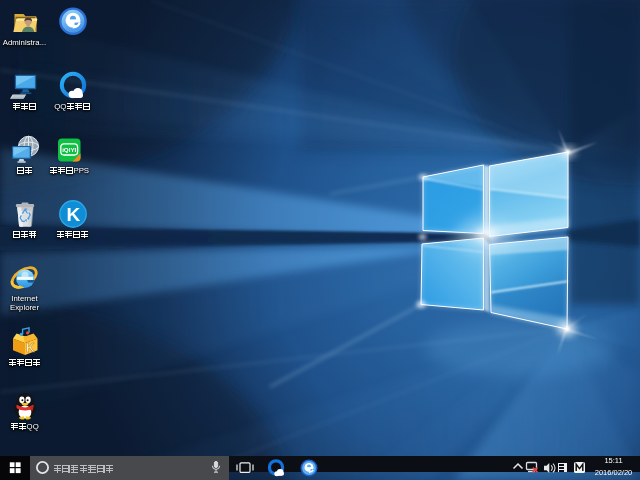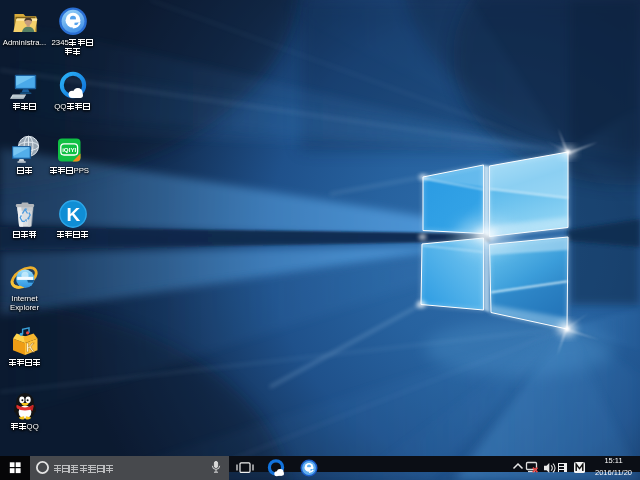--- a/index.html
+++ b/index.html
@@ -204,21 +204,20 @@
           </linearGradient>
         </defs>
  <circle cx="16" cy="15.2" r="13.8" fill="#2a6fd4"></circle>
  <circle cx="16" cy="15.2" r="11.4" fill="url(#g2345)"></circle>
  <circle cx="16" cy="14.2" r="7.4" fill="#fff"></circle>
  <circle cx="16" cy="12.7" r="3" fill="#55a2ec"></circle>
  <rect x="8.9" y="13.4" width="14.2" height="3.4" fill="#fff"></rect>
  <polygon points="17.5,16.8 23.4,16.3 22.8,19.3 17.5,18.9" fill="#55a2ec"></polygon>
  <path d="M15.8,21.4 a7.3,7.3 0 0 0 7,-5" stroke="#fff" stroke-width="2" fill="none"></path>
 </svg>
-<div class="lbl">2345<span class="cj"></span><span class="cj c"></span><span class="cj b"></span><br><span class="cj c"></span><span class="cj"></span></div>
 </div>
 
 <div class="ic" style="left:-15.5px;top:70px">
 <svg class="art" width="32" height="32" viewBox="0 0 32 32">
  <rect x="5.8" y="4.8" width="21.4" height="14.4" rx="1" fill="#1b5f9d"></rect>
  <rect x="7.1" y="6.1" width="18.8" height="11.8" fill="#4aa9e9"></rect>
  <path d="M7.1,6.1 h18.8 l-18.8,9.6 z" fill="#70c3f2"></path>
  <path d="M14,19.2 h5.2 l1.5,3.2 h-8.2 z" fill="#1b5f9d"></path>
  <rect x="11" y="22.4" width="11.5" height="1.6" fill="#16507f" rx=".8"></rect>
  <path d="M3.6,24.6 h13.6 l-2.6,4.2 h-13.6 z" fill="#d6dde2"></path>
@@ -419,15 +418,15 @@
   <polygon points="3,9.7 5.5,9.7 8.3,6.9 8.3,17.1 5.5,14.3 3,14.3" fill="#e8e8e8"></polygon>
   <path d="M10,9.4 a3.2,3.2 0 0 1 0,5.2 M11.9,7.6 a5.6,5.6 0 0 1 0,8.8" stroke="#e8e8e8" stroke-width="1.1" fill="none"></path>
  </svg>
  <div style="position:absolute;left:557px;top:6.5px;line-height:0"><span class="cj b" style="width:9.5px;height:9px;color:#f0f0f0"></span></div>
  <svg width="14" height="24" style="position:absolute;left:573px;top:0">
   <rect x="1" y="6" width="11" height="11" rx="1.6" fill="#f4f4f4"></rect>
   <path d="M3.2,15 V8.2 L6.5,12.6 L9.8,8.2 V15" stroke="#111" stroke-width="1.5" fill="none"></path>
  </svg>
  <div id="clock">
       <div style="position:absolute;top:0.5px;left:0;width:48px">15:11</div>
-      <div style="position:absolute;top:13px;left:0;width:48px">2016/11/20</div>
+      <div style="position:absolute;top:13px;left:0;width:48px">2016/02/20</div>
     </div>
 </div>
 
 </body></html>

